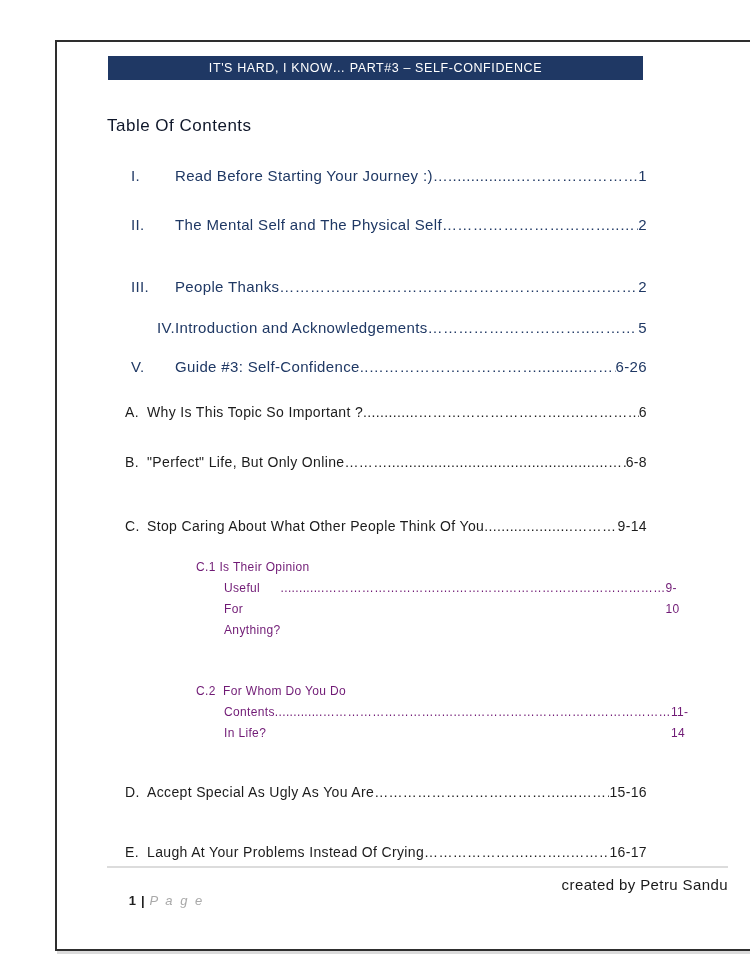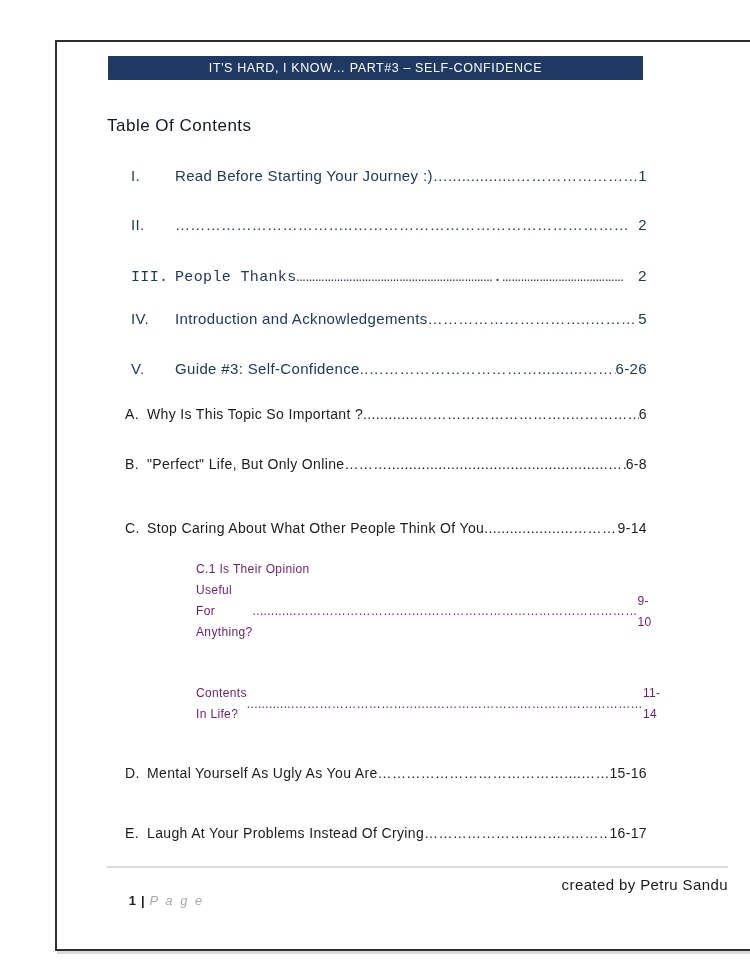--- a/index.html
+++ b/index.html
@@ -70,26 +70,26 @@
   .letter .marker { width: 22px; }
 
   .sub {
     padding-left: 89px;
     font-size: 12px;
     line-height: 21px;
     color: #701a75;
     letter-spacing: 0.35px;
   }
   .sub .line1 { white-space: pre; }
-  .sub .line2 { display: flex; align-items: center; }
+  .sub .line2 { display: flex; align-items: flex-start; margin-left: 28px; }
 
   .mb-i   { margin-bottom: 31px; }
-  .mb-ii  { margin-bottom: 35px; }
-  .mb-iii { margin-bottom: 23px; font-family: Liberation Mono, monospace; }
-  .mb-iv  { margin-bottom: 32px; }
+  .mb-ii  { margin-bottom: 44px; }
+  .mb-iii { margin-bottom: 23px; }
+  .mb-iv  { margin-bottom: 21px; text-align: right; }
   .mb-v   { margin-bottom: 28px; }
   .mb-a   { margin-bottom: 33px; }
   .mb-b   { margin-bottom: 47px; }
   .mb-c   { margin-bottom: 22px; }
   .mb-c1  { margin-bottom: 40px; }
   .mb-c2  { margin-bottom: 40px; }
   .mb-d   { margin-bottom: 43px; }
 
   .page-footer {
     position: absolute;
@@ -122,20 +122,21 @@
 
     <div class="toc-row roman mb-i">
       <span class="marker">I.</span>
       <span class="label">Read Before Starting Your Journey :)</span>
       <span class="leader">…...............…………………….....………………………………………………</span>
       <span class="pagenum">1</span>
     </div>
 
     <div class="toc-row roman mb-ii">
       <span class="marker">II.</span>
+      <span class="label">The Mental Self and The Physical Self</span>
       <span class="leader">……………………………..………………………………………………</span>
       <span class="pagenum">2</span>
     </div>
 
     <div class="toc-row roman mb-iii">
       <span class="marker">III.</span>
       <span class="label">People Thanks</span>
       <span class="leader">……………………………………………………….…………………………………</span>
       <span class="pagenum">2</span>
     </div>
@@ -178,30 +179,31 @@
     <div class="sub mb-c1">
       <div class="line1">C.1 Is Their Opinion</div>
       <div class="line2">
         <span class="label">Useful For Anything?</span>
         <span class="leader">............……………………….….……………………………………………</span>
         <span class="pagenum">9-10</span>
       </div>
     </div>
 
     <div class="sub mb-c2">
+      <div class="line1">C.2  For Whom Do You Do</div>
       <div class="line2">
         <span class="label">Contents In Life?</span>
         <span class="leader">.............………………………..…..……………………………………………</span>
         <span class="pagenum">11-14</span>
       </div>
     </div>
 
     <div class="toc-row letter mb-d">
       <span class="marker">D.</span>
-      <span class="label">Mental Yourself As Ugly As You Are</span>
+      <span class="label">Accept Special As Ugly As You Are</span>
       <span class="leader">…………………………………....………………………………………</span>
       <span class="pagenum">15-16</span>
     </div>
 
     <div class="toc-row letter">
       <span class="marker">E.</span>
       <span class="label">Laugh At Your Problems Instead Of Crying</span>
       <span class="leader">…………………..……..………………………………………………</span>
       <span class="pagenum">16-17</span>
     </div>

